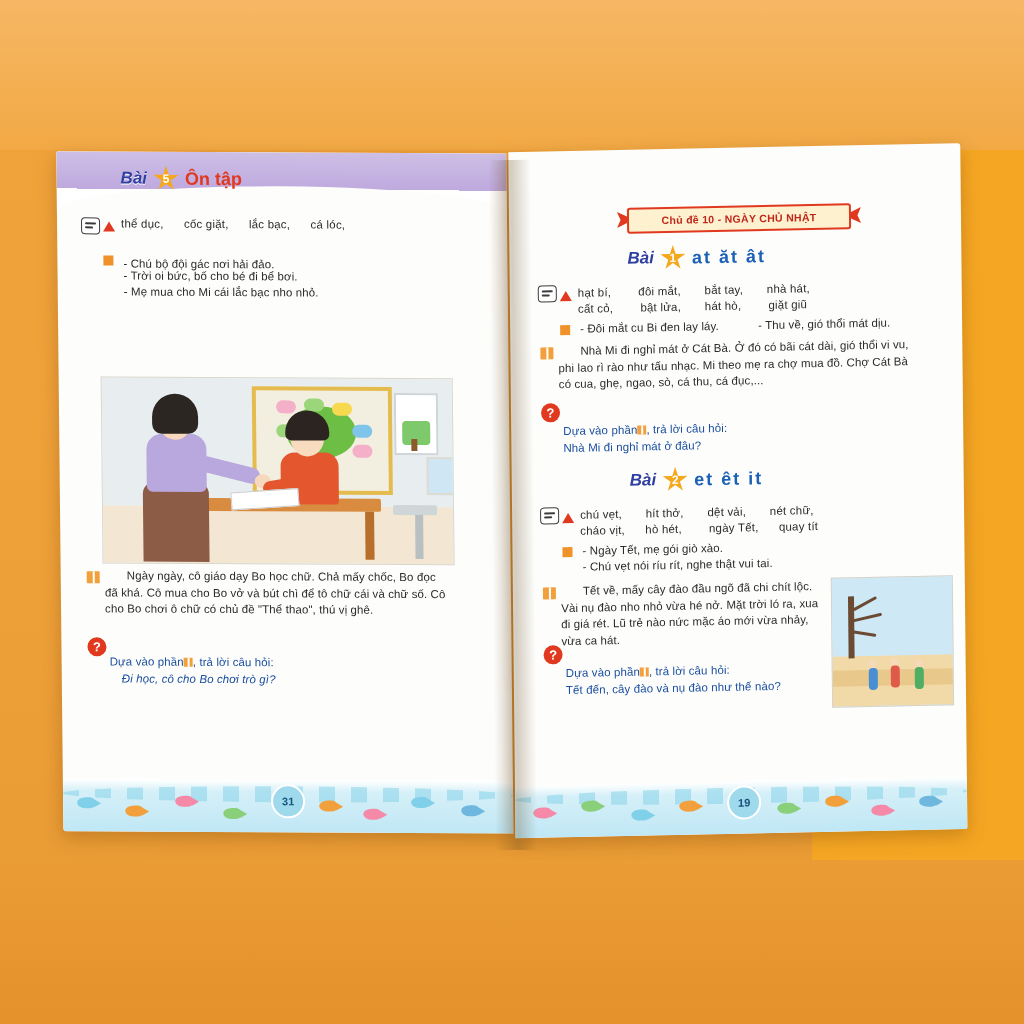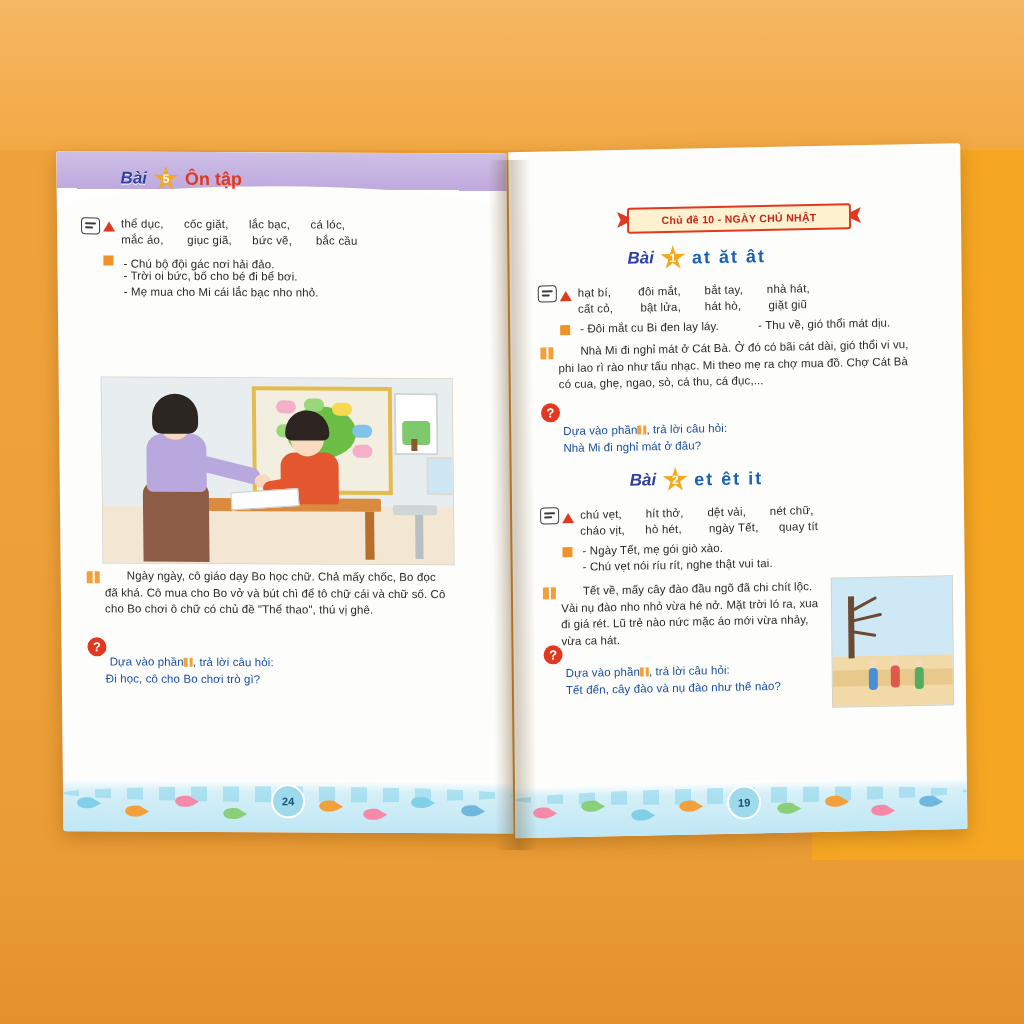--- a/index.html
+++ b/index.html
@@ -218,21 +218,20 @@
           <span class="bai-title">Ôn tập</span>
         </div>
 
         <div class="mk" style="left:24px;top:66px;">
             <div class="mk-face"></div>
           </div>
         <div class="mk" style="left:46px;top:70px;">
             <div class="tri"></div>
           </div>
         <div class="txt words" style="left:64px;top:64px;">thể dục,      cốc giặt,      lắc bạc,      cá lóc,</div>
-        <div class="txt words" style="left:64px;top:80px;">mắc áo,       giục giã,      bức vẽ,       bắc cầu</div>
 
         <div class="mk" style="left:46px;top:104px;">
             <div class="sq"></div>
           </div>
         <div class="txt" style="left:66px;top:104px;">- Chú bộ đội gác nơi hải đảo.</div>
         <div class="txt" style="left:66px;top:116px;">- Trời oi bức, bố cho bé đi bể bơi.</div>
         <div class="txt" style="left:66px;top:132px;">- Mẹ mua cho Mi cái lắc bạc nho nhỏ.</div>
 
         <div id="illus">
           <div class="wall"></div>
@@ -272,32 +271,32 @@
 
         <div class="mk" style="left:26px;top:420px;">
             <div class="book-ic"></div>
           </div>
         <div class="txt wrap" style="left:44px;top:416px;width:344px;text-indent:22px;">Ngày ngày, cô giáo dạy Bo học chữ. Chả mấy chốc, Bo đọc đã khá. Cô mua cho Bo vở và bút chì để tô chữ cái và chữ số. Cô cho Bo chơi ô chữ có chủ đề "Thể thao", thú vị ghê.</div>
 
         <div class="mk" style="left:26px;top:486px;">
             <div class="qmark">?</div>
           </div>
         <div class="txt blue" style="left:48px;top:502px;"><span>Dựa vào phần</span><span class="gb"></span><span>, trả lời câu hỏi:</span></div>
-        <div class="txt blue" style="left:44px;top:519px;">Đi học, cô cho Bo chơi trò gì?</div>
+        <div class="txt blue" style="left:60px;top:519px;font-style:italic;">Đi học, cô cho Bo chơi trò gì?</div>
 
         <div class="sea">
           <div class="fish" style="left:14px;top:18px;background:#7fd0e8;color:#7fd0e8;"></div>
           <div class="fish" style="left:62px;top:26px;background:#f2a03c;color:#f2a03c;"></div>
           <div class="fish" style="left:112px;top:16px;background:#f58aa8;color:#f58aa8;"></div>
           <div class="fish" style="left:160px;top:28px;background:#8ad07a;color:#8ad07a;"></div>
           <div class="fish" style="left:256px;top:20px;background:#f2a03c;color:#f2a03c;"></div>
           <div class="fish" style="left:300px;top:28px;background:#f58aa8;color:#f58aa8;"></div>
           <div class="fish" style="left:348px;top:16px;background:#7fd0e8;color:#7fd0e8;"></div>
           <div class="fish" style="left:398px;top:24px;background:#6fb7de;color:#6fb7de;"></div>
-          <div class="pgnum" id="pg-left">24</div>
+          <div class="pgnum" id="pg-left">31</div>
         </div>
       </div>
     </div>
 
     <div class="page" id="page-right">
       <div class="inner">
 
         <div class="chude">
           <span>Chủ đề 10 - NGÀY CHỦ NHẬT</span>
         </div>

